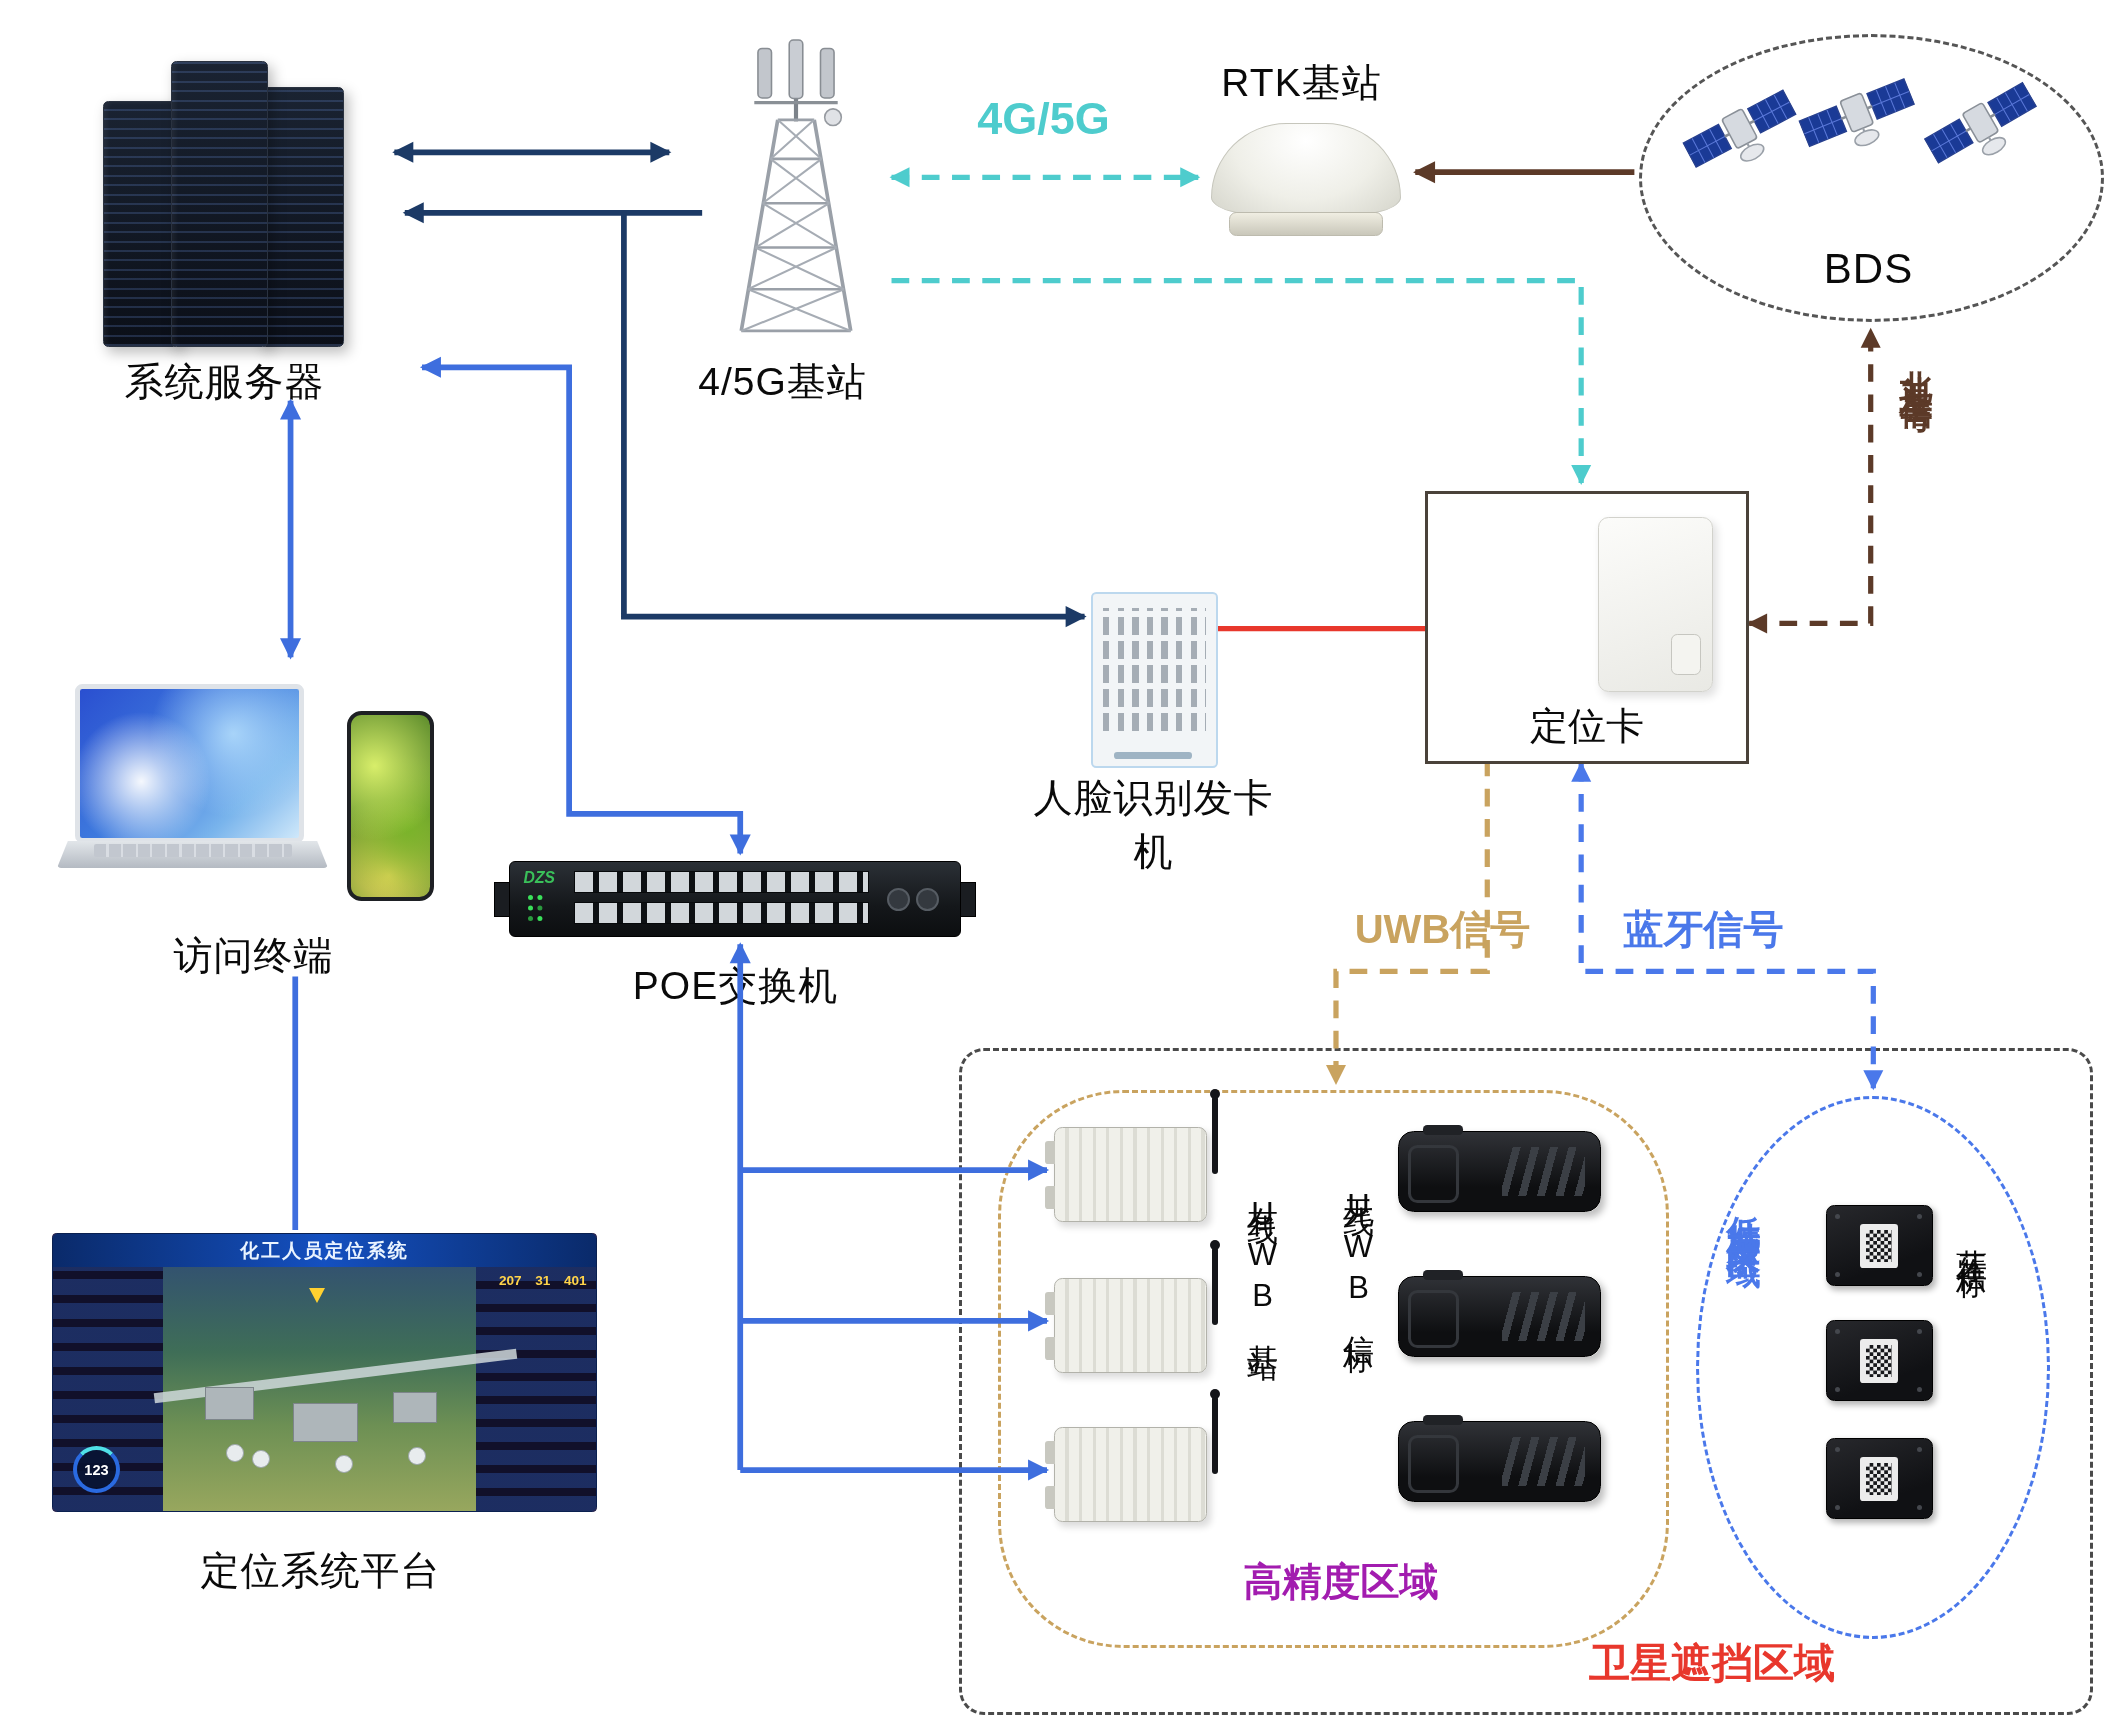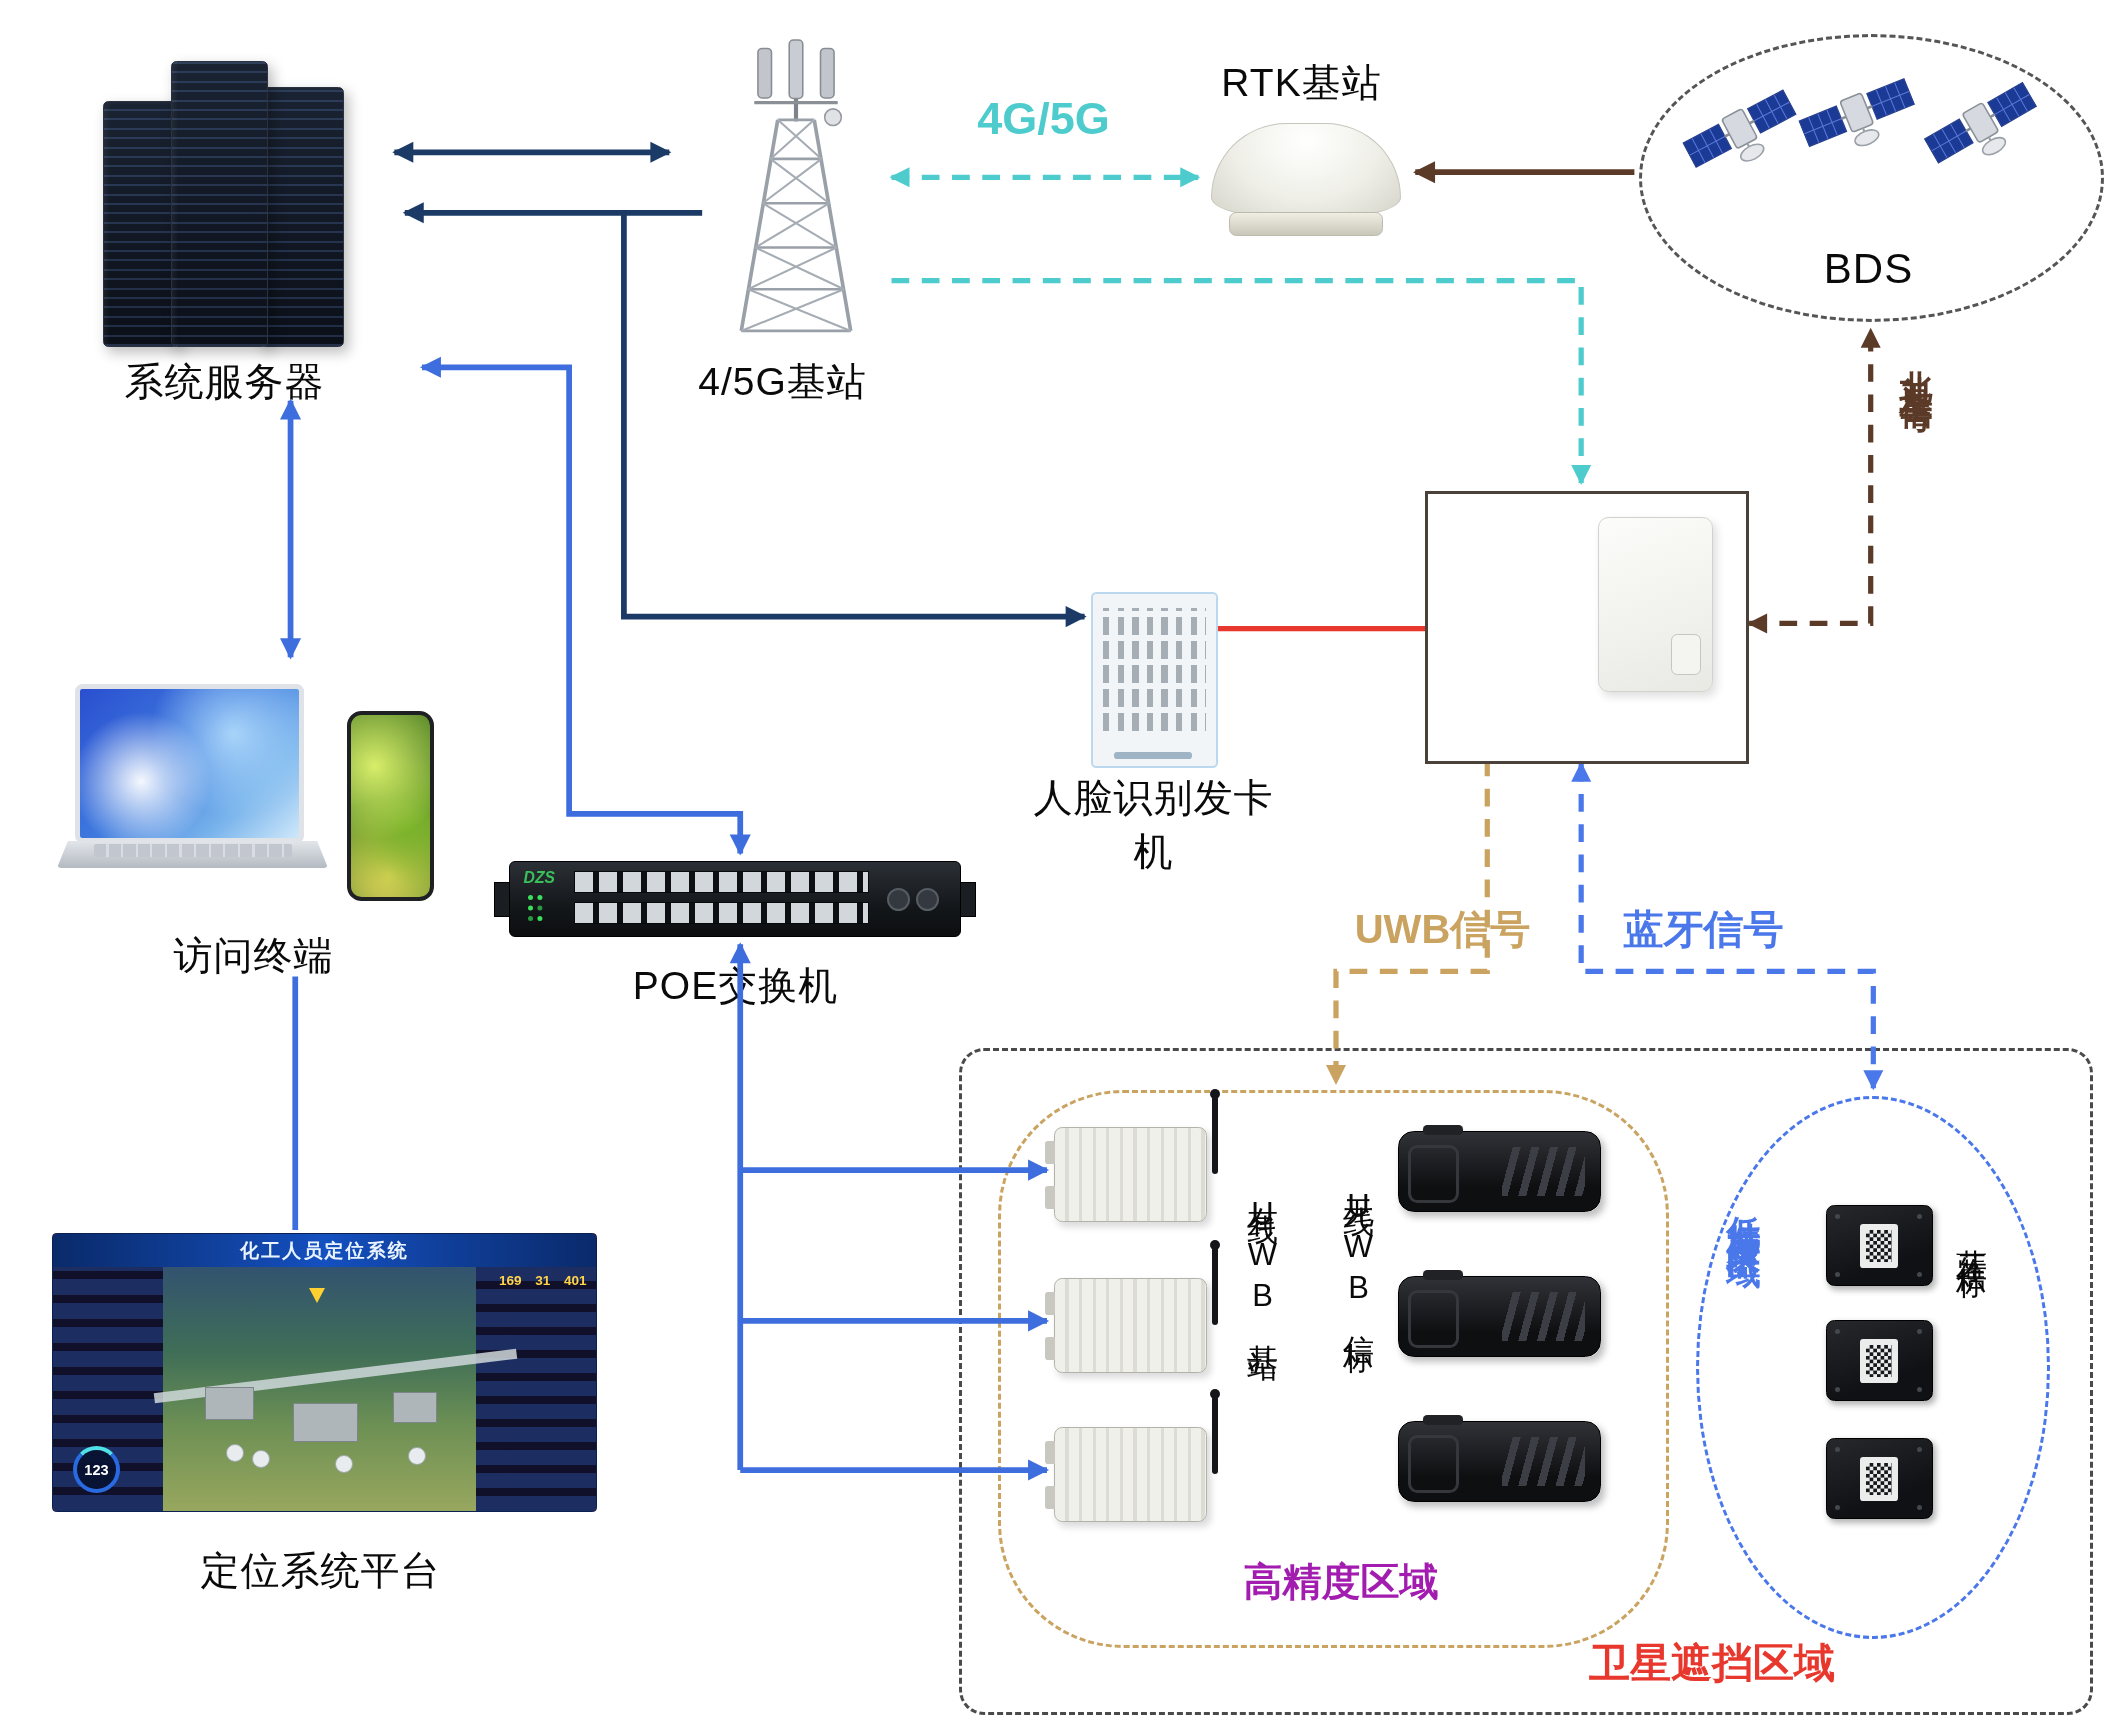--- a/index.html
+++ b/index.html
@@ -261,20 +261,21 @@
     <div class="vents"></div>
     <div class="slot"></div>
   </div>
 </div>
 <div class="lbl" style="left:1018px;top:771px;width:271px;">人脸识别发卡机</div>
 
 <div class="cardbox">
   <div class="pcard c2">
     <div class="btn"></div>
   </div>
+  <div class="clabel">定位卡</div>
 </div>
 
 <div class="laptop">
   <div class="scr"></div>
   <div class="base"></div>
   <div class="keys"></div>
 </div>
 <div class="phone"></div>
 <div class="lbl" style="left:97px;top:929px;width:313px;">访问终端</div>
 
@@ -284,21 +285,21 @@
   <div class="prow p1"></div>
   <div class="prow p2"></div>
   <div class="jack j1"></div>
   <div class="jack j2"></div>
 </div>
 <div class="lbl" style="left:579px;top:959px;width:313px;">POE交换机</div>
 
 <div class="dash">
   <div class="hd">化工人员定位系统</div>
   <div class="stats">
-    <span>169</span>
+    <span>207</span>
     <span>31</span>
     <span>401</span>
   </div>
   <div class="lpan"></div>
   <div class="rpan"></div>
   <div class="plant">
     <div class="road"></div>
     <div class="bld" style="left:42px;top:120px;width:47px;height:31px;"></div>
     <div class="bld" style="left:130px;top:136px;width:63px;height:37px;"></div>
     <div class="bld" style="left:230px;top:125px;width:42px;height:29px;"></div>

